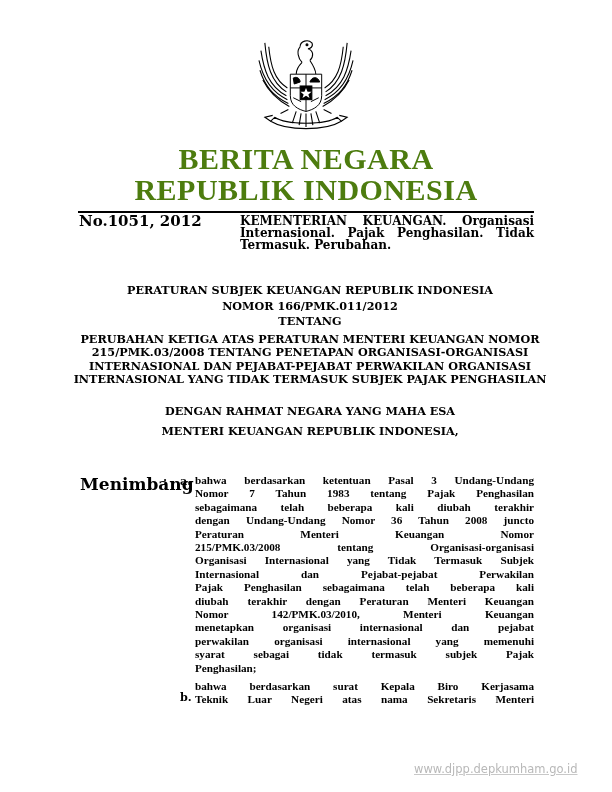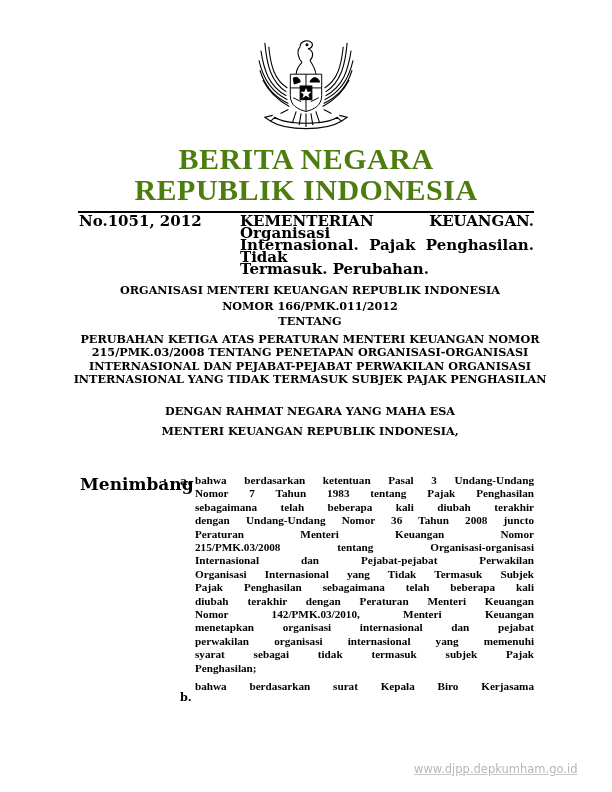--- a/index.html
+++ b/index.html
@@ -21,21 +21,21 @@
     .mh2 { top: 174px; font-size: 30px; line-height: 32px; }
 
     .rule { position: absolute; left: 78px; top: 211px; width: 456px; height: 2px; background: #000; }
 
     .gaz-no {
       position: absolute; left: 79px; top: 215px;
       font-size: 15px; font-weight: bold; line-height: 12px;
     }
     .gaz-subject {
       position: absolute; left: 240px; top: 215px; width: 294px;
-      font-size: 15px; font-weight: bold; line-height: 12px;
+      font-size: 12px; font-weight: bold; line-height: 12px;
       text-align: justify; text-align-last: left;
     }
     .gaz-subject .jl { display: block; text-align: justify; text-align-last: justify; }
     .gaz-subject .ll { display: block; text-align: center; }
 
     .center-block {
       position: absolute; left: 70px; width: 480px; text-align: center;
       font-size: 11.2px; font-weight: bold; line-height: 13.6px;
     }
     .cb1 { top: 284px; }
@@ -123,21 +123,21 @@
   <div class="rule"></div>
 
   <div class="gaz-no">No.1051, 2012</div>
   <div class="gaz-subject">
     <span class="jl">KEMENTERIAN KEUANGAN. Organisasi</span>
     <span class="jl">Internasional. Pajak Penghasilan. Tidak</span>
     <span class="ll">Termasuk. Perubahan.</span>
   </div>
 
   <div class="center-block cb1">
-    <div>ORGANISASI MENTERI KEUANGAN REPUBLIK INDONESIA</div>
+    <div>PERATURAN SUBJEK KEUANGAN REPUBLIK INDONESIA</div>
     <div>NOMOR 166/PMK.011/2012</div>
     <div>TENTANG</div>
   </div>
   <div class="center-block title-block">
     <div>PERUBAHAN KETIGA ATAS PERATURAN MENTERI KEUANGAN NOMOR</div>
     <div>215/PMK.03/2008 TENTANG PENETAPAN ORGANISASI-ORGANISASI</div>
     <div>INTERNASIONAL DAN PEJABAT-PEJABAT PERWAKILAN ORGANISASI</div>
     <div>INTERNASIONAL YANG TIDAK TERMASUK SUBJEK PAJAK PENGHASILAN</div>
   </div>
 
@@ -150,30 +150,31 @@
   <div class="consid-colon">:</div>
 
   <div class="item-letter" style="left:180px; top:474px;">a.</div>
   <div class="item-text" style="top:474px;">
     <span class="jl">bahwa berdasarkan ketentuan Pasal 3 Undang-Undang</span>
     <span class="jl">Nomor 7 Tahun 1983 tentang Pajak Penghasilan</span>
     <span class="jl">sebagaimana telah beberapa kali diubah terakhir</span>
     <span class="jl">dengan Undang-Undang Nomor 36 Tahun 2008 juncto</span>
     <span class="jl">Peraturan Menteri Keuangan Nomor</span>
     <span class="jl">215/PMK.03/2008 tentang Organisasi-organisasi</span>
+    <span class="jl">Organisasi Internasional yang Tidak Termasuk Subjek</span>
     <span class="jl">Internasional dan Pejabat-pejabat Perwakilan</span>
-    <span class="jl">Organisasi Internasional yang Tidak Termasuk Subjek</span>
     <span class="jl">Pajak Penghasilan sebagaimana telah beberapa kali</span>
     <span class="jl">diubah terakhir dengan Peraturan Menteri Keuangan</span>
     <span class="jl">Nomor 142/PMK.03/2010, Menteri Keuangan</span>
     <span class="jl">menetapkan organisasi internasional dan pejabat</span>
     <span class="jl">perwakilan organisasi internasional yang memenuhi</span>
     <span class="jl">syarat sebagai tidak termasuk subjek Pajak</span>
     <span class="ll">Penghasilan;</span>
   </div>
 
   <div class="item-letter" style="left:180px; top:690px;">b.</div>
   <div class="item-text" style="top:680px;">
     <span class="jl">bahwa berdasarkan surat Kepala Biro Kerjasama</span>
+    <span class="jl">Teknik Luar Negeri atas nama Sekretaris Menteri</span>
   </div>
 
   <div class="watermark">www.djpp.depkumham.go.id</div>
 </div>
 
 </body></html>

